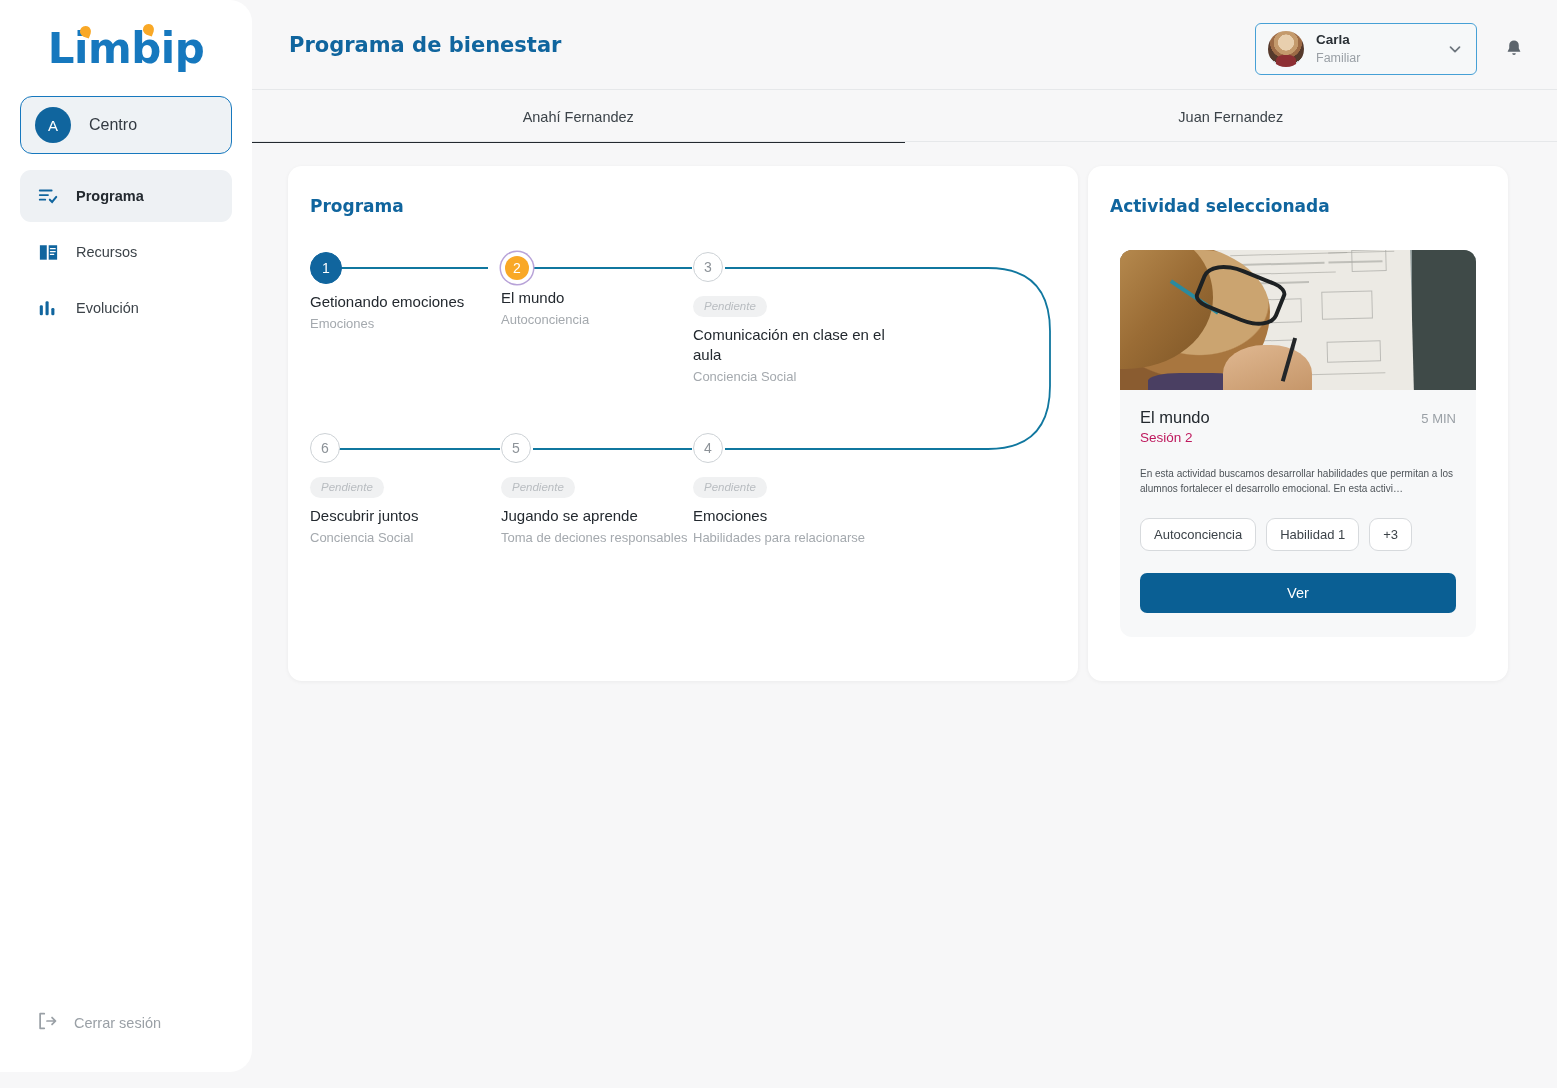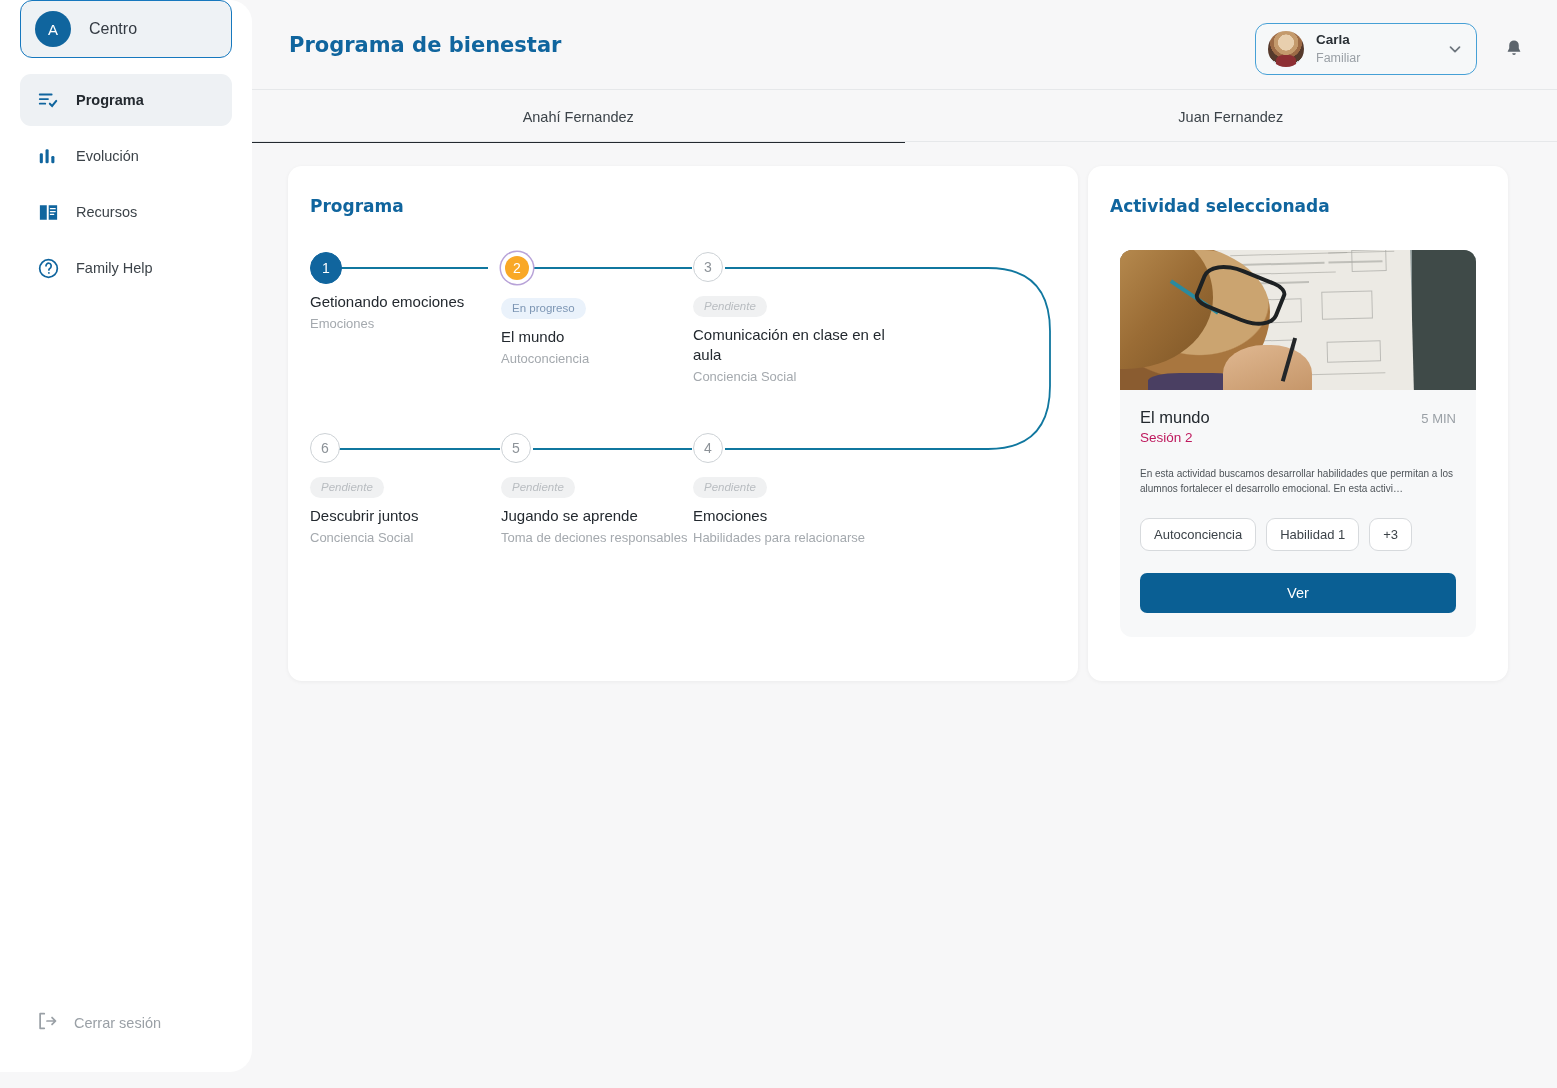--- a/index.html
+++ b/index.html
@@ -113,21 +113,21 @@
     font-size: 21px;
     font-weight: bold;
     color: #10659e;
     font-family: "DejaVu Sans", sans-serif;
   }
   .user-chip {
     position: absolute;
     right: 80px; top: 23px;
     width: 222px; height: 52px;
     border: 1.5px solid #46a0d6;
-    border-radius: 12px;
+    border-radius: 6px;
     background: #f6f8f9;
     display: flex; align-items: center;
     padding: 0 12px;
     gap: 12px;
     cursor: pointer;
   }
   .user-avatar {
     width: 36px; height: 36px;
     border-radius: 50%;
     flex: 0 0 auto;
@@ -398,69 +398,66 @@
     border: none;
     border-radius: 7px;
     cursor: pointer;
     font-family: "Liberation Sans", sans-serif;
   }
 </style>
 </head>
 <body>
 
 <aside class="sidebar">
+  <div class="logo-wrap">
+    <div class="logo">
+      <span>Limbip</span>
+      <span class="dot-i"></span>
+      <span class="dot-b"></span>
+    </div>
+  </div>
 
   <div class="nav">
     <div class="centro-card">
       <div class="centro-avatar">A</div>
       <div class="centro-label">Centro</div>
     </div>
 
     <div class="nav-item active">
       <span class="nav-ico">
         <svg viewBox="0 0 24 24" width="22" height="22" fill="none" stroke="currentColor" stroke-width="2" stroke-linecap="round">
           <path d="M3 6h13M3 11h9M3 16h6"></path>
             <path d="M14 16l2.5 2.5L21 13" stroke-width="2.2"></path>
         </svg>
       </span>
       <span class="nav-txt">Programa</span>
+    </div>
+
+    <div class="nav-item">
+      <span class="nav-ico">
+        <svg viewBox="0 0 24 24" width="23" height="23" fill="currentColor">
+          <path d="M3 4.5h7.2v15H3z" rx="1"></path>
+          <path d="M12.2 4.5H21v15h-8.8z"></path>
+          <path d="M14 8h5M14 11h5M14 14h3.4" stroke="#fff" stroke-width="1.3" stroke-linecap="round"></path>
+        </svg>
+      </span>
+      <span class="nav-txt">Recursos</span>
     </div>
 
     <div class="nav-item">
       <span class="nav-ico">
         <svg viewBox="0 0 24 24" width="22" height="22" fill="currentColor">
           <rect x="3" y="9" width="3.4" height="11" rx="1.4"></rect>
           <rect x="9.3" y="4.5" width="3.4" height="15.5" rx="1.4"></rect>
           <rect x="15.6" y="12" width="3.4" height="8" rx="1.4"></rect>
         </svg>
       </span>
       <span class="nav-txt">Evolución</span>
     </div>
 
-    <div class="nav-item">
-      <span class="nav-ico">
-        <svg viewBox="0 0 24 24" width="23" height="23" fill="currentColor">
-          <path d="M3 4.5h7.2v15H3z" rx="1"></path>
-          <path d="M12.2 4.5H21v15h-8.8z"></path>
-          <path d="M14 8h5M14 11h5M14 14h3.4" stroke="#fff" stroke-width="1.3" stroke-linecap="round"></path>
-        </svg>
-      </span>
-      <span class="nav-txt">Recursos</span>
-    </div>
-
-    <div class="nav-item">
-      <span class="nav-ico">
-        <svg viewBox="0 0 24 24" width="23" height="23" fill="none" stroke="currentColor" stroke-width="1.8">
-          <circle cx="12" cy="12" r="9.2"></circle>
-          <path d="M9.4 9.2a2.7 2.7 0 115.2 1c0 1.5-2.2 1.8-2.2 3.3" stroke-linecap="round"></path>
-          <circle cx="12.4" cy="16.6" r="0.95" fill="currentColor" stroke="none"></circle>
-        </svg>
-      </span>
-      <span class="nav-txt">Family Help</span>
-    </div>
   </div>
 
   <div class="logout">
     <span class="nav-ico" style="color:#9aa0a6">
       <svg viewBox="0 0 24 24" width="22" height="22" fill="none" stroke="currentColor" stroke-width="1.9" stroke-linecap="round" stroke-linejoin="round">
         <path d="M9 4H4.5v16H9"></path>
           <path d="M12 12h9M17.5 8.2 21.3 12l-3.8 3.8"></path>
       </svg>
     </span>
     <span class="nav-txt">Cerrar sesión</span>
@@ -516,21 +513,20 @@
   </svg>
 
   <div class="step" style="left:22px; top:86px;">
     <div class="step-circle done">1</div>
     <div class="step-name">Getionando emociones</div>
     <div class="step-sub">Emociones</div>
   </div>
 
   <div class="step" style="left:213px; top:86px;">
     <div class="step-circle current">2</div>
-    <div><span class="badge progreso">En progreso</span></div>
     <div class="step-name">El mundo</div>
     <div class="step-sub">Autoconciencia</div>
   </div>
 
   <div class="step" style="left:405px; top:86px;">
     <div class="step-circle">3</div>
     <div><span class="badge pendiente">Pendiente</span></div>
     <div class="step-name">Comunicación en clase en el aula</div>
     <div class="step-sub">Conciencia Social</div>
   </div>

